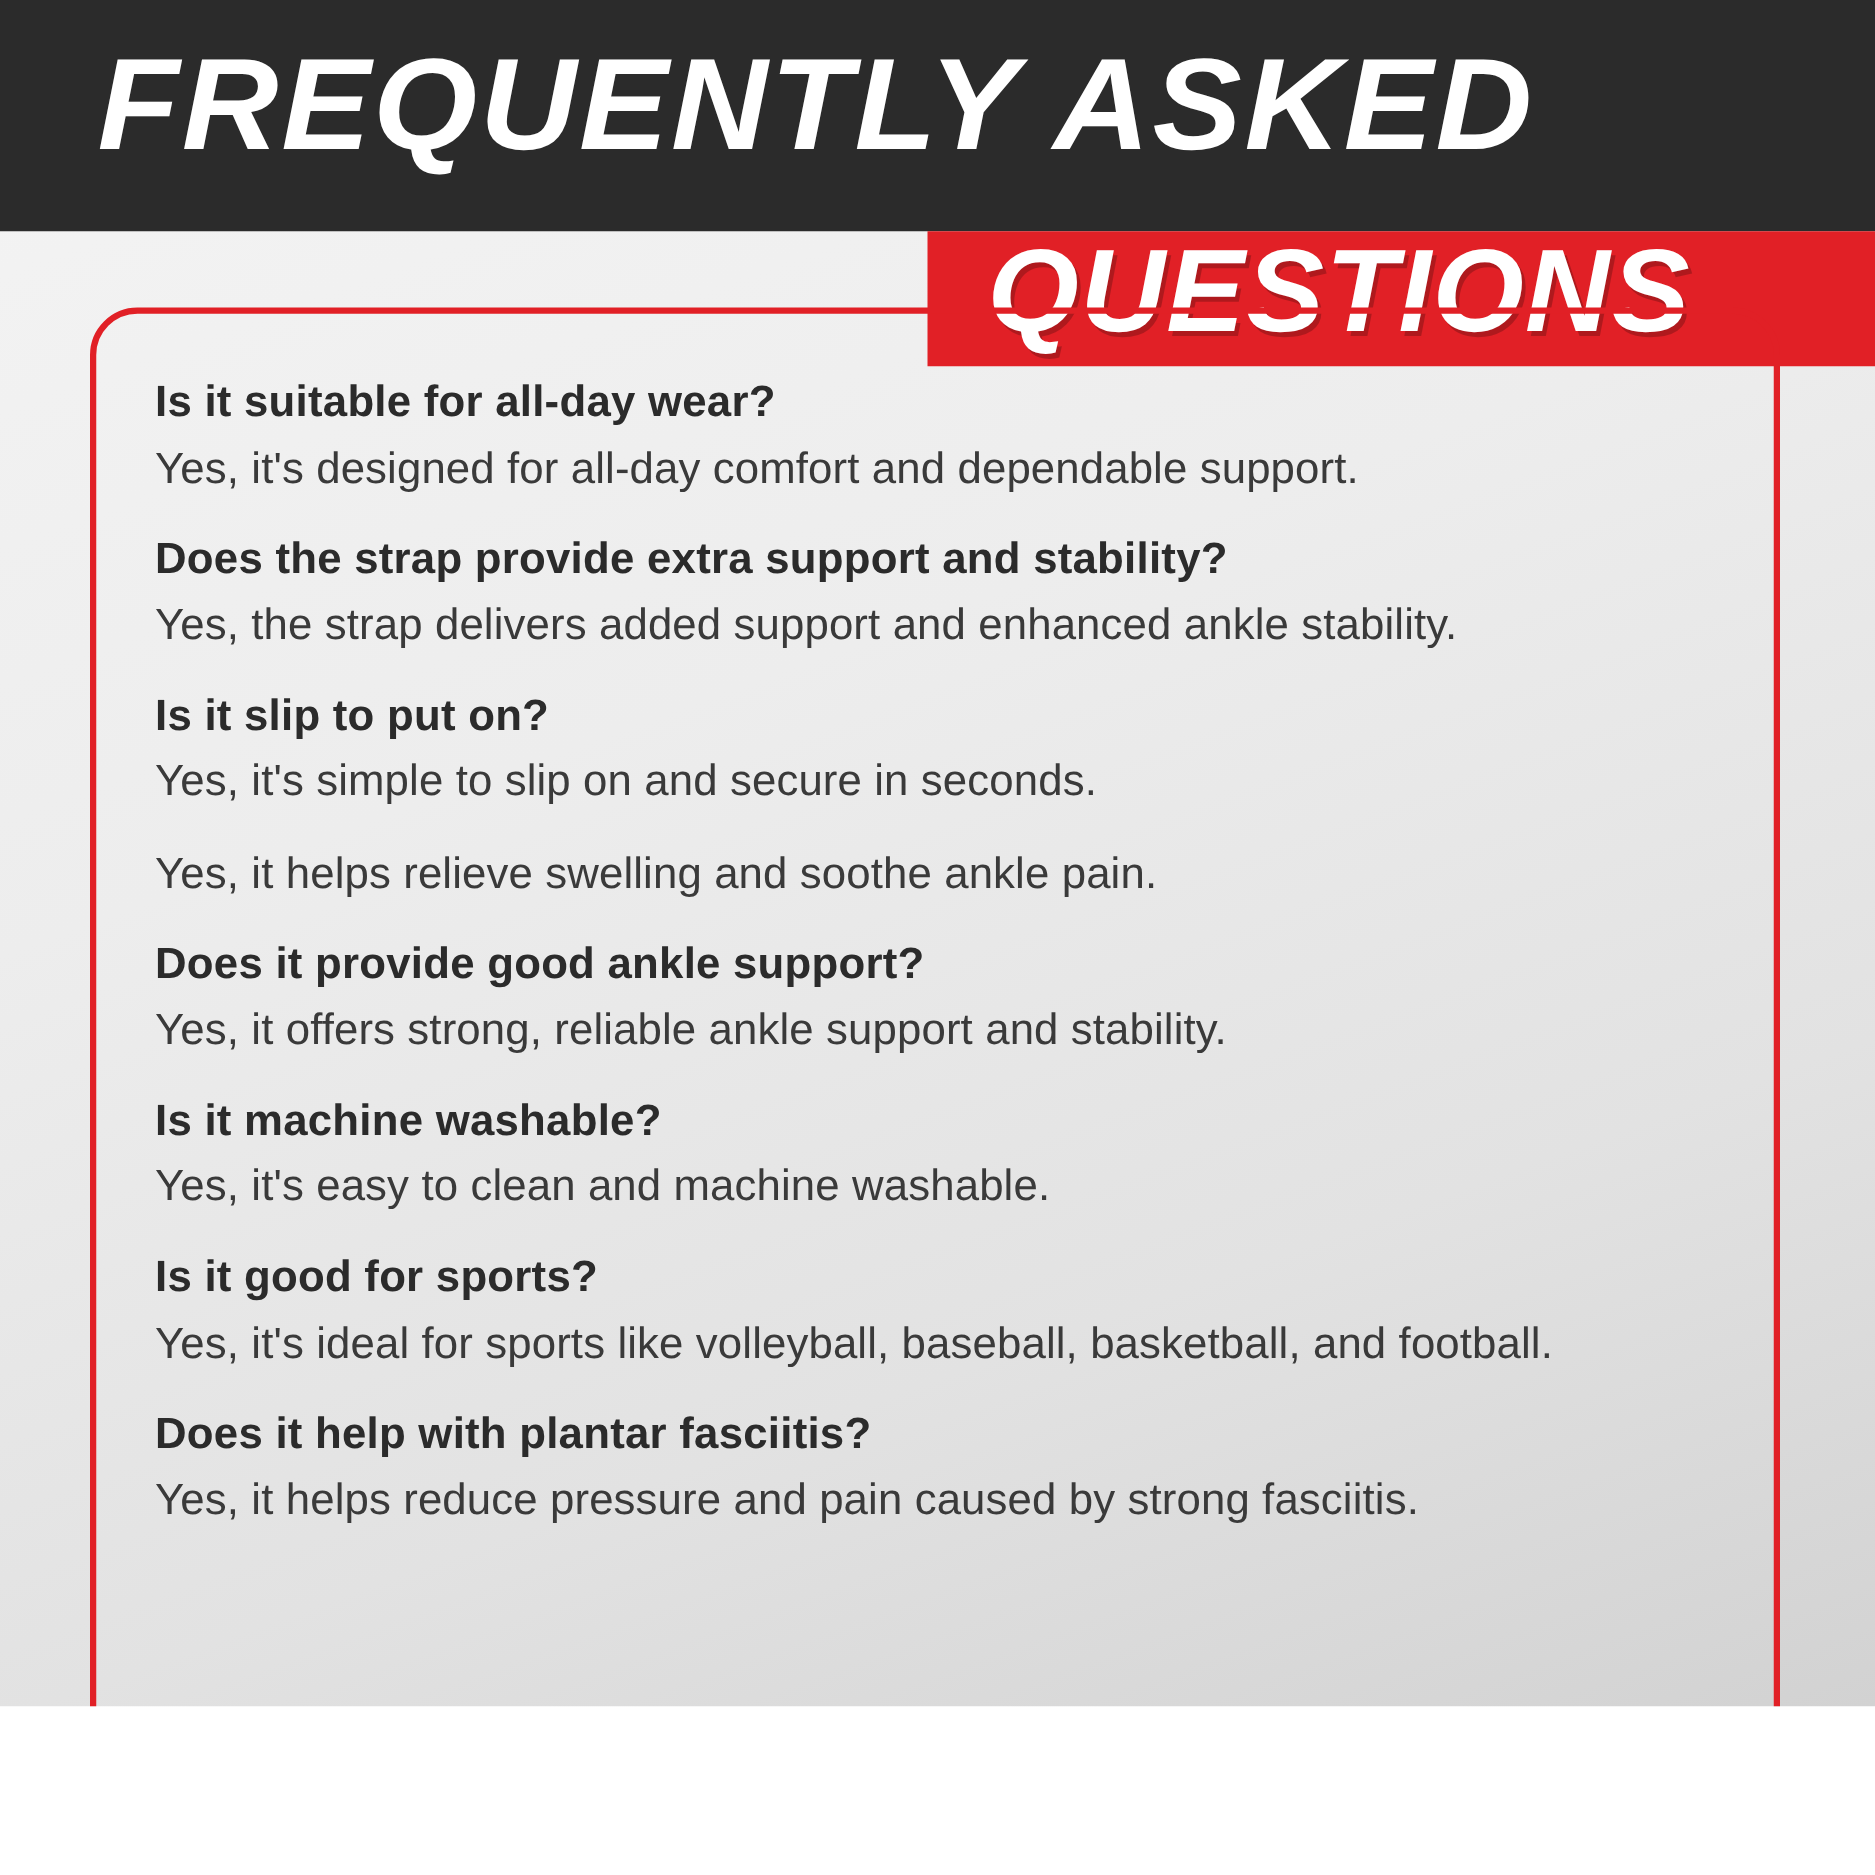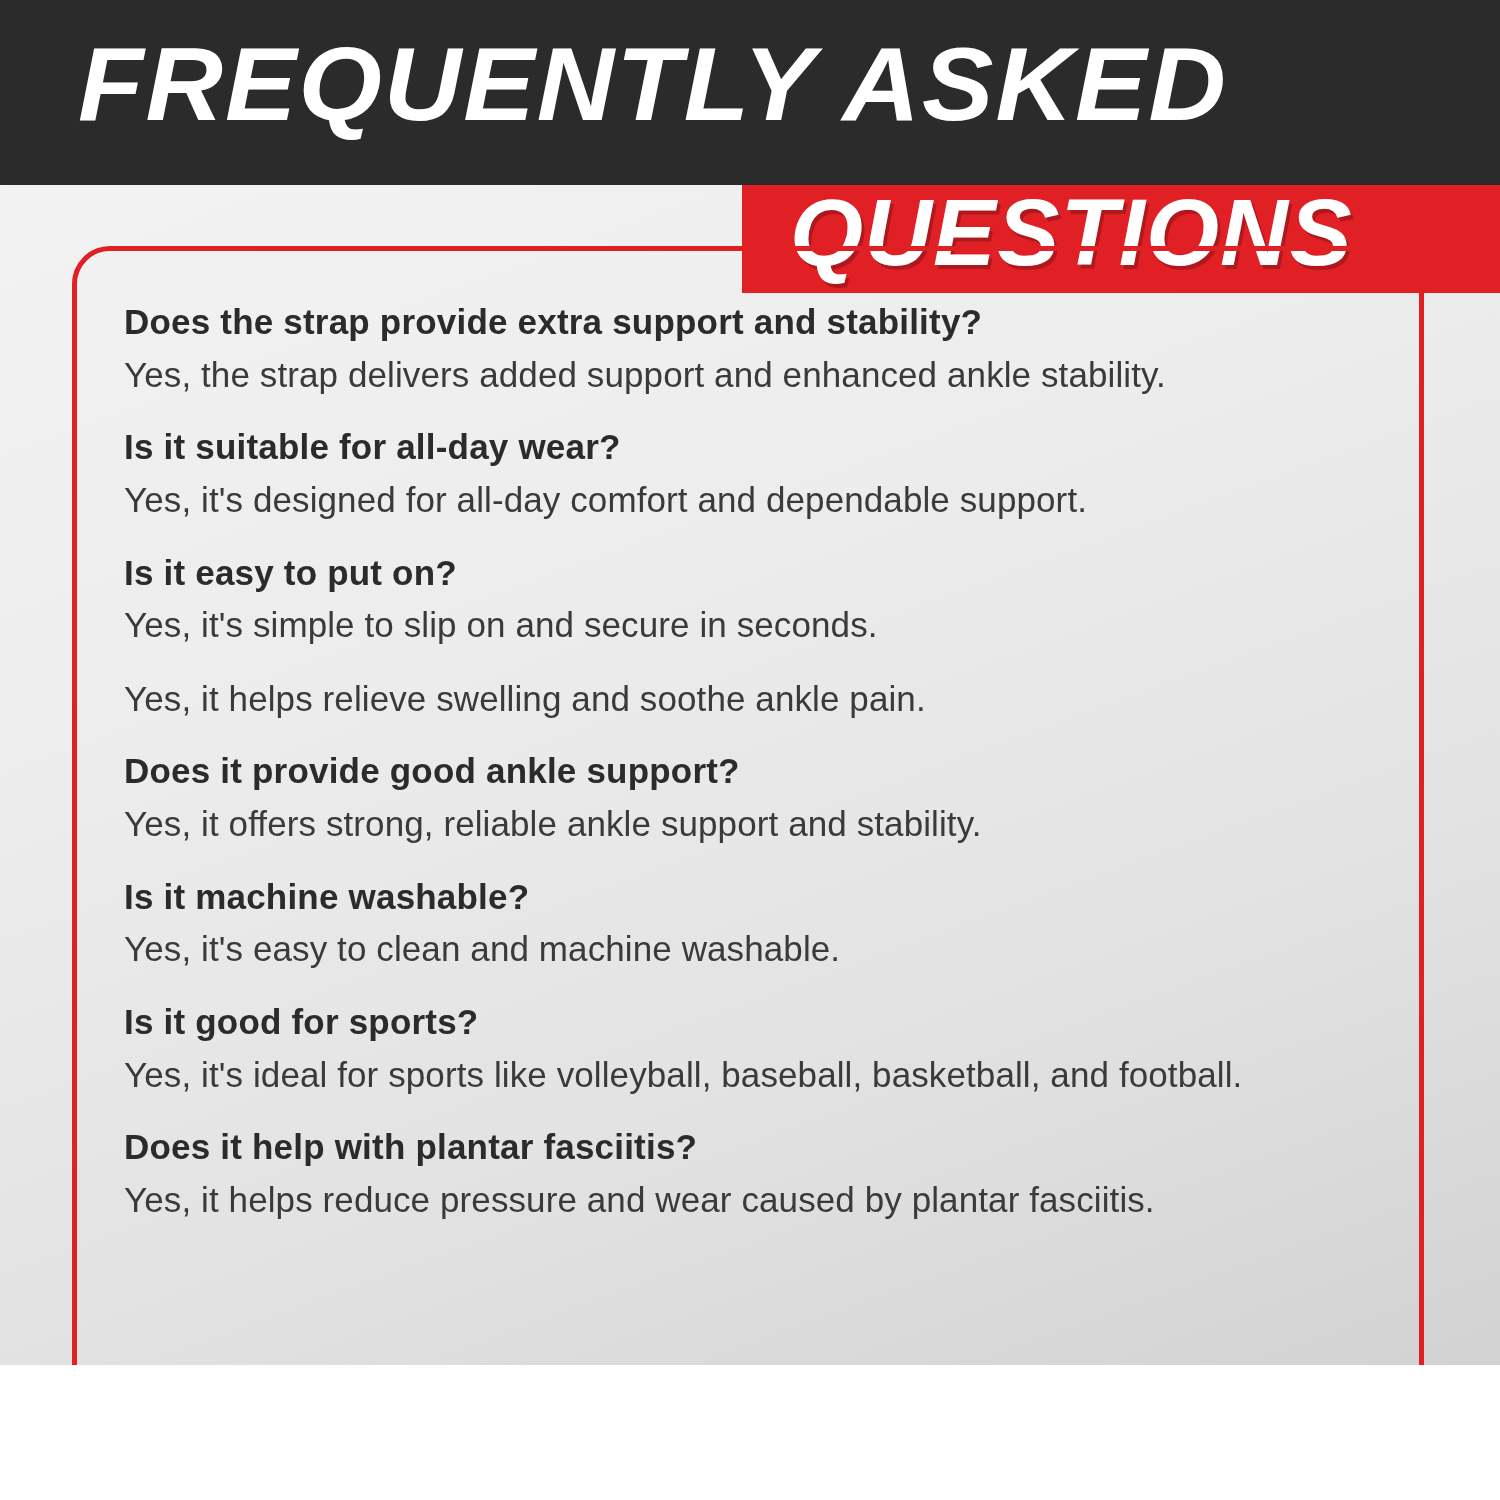--- a/index.html
+++ b/index.html
@@ -125,31 +125,31 @@
 
   <div class="questions-banner"></div>
 
   <div class="title-sub">QUESTIONS</div>
 
   <div class="faq-panel"></div>
 
   <div class="faq-list">
 
     <div class="faq-item">
+      <div class="faq-q">Is it suitable for all-day wear?</div>
+      <div class="faq-a">Yes, it's designed for all-day comfort and dependable support.</div>
+    </div>
+
+    <div class="faq-item">
       <div class="faq-q">Does the strap provide extra support and stability?</div>
       <div class="faq-a">Yes, the strap delivers added support and enhanced ankle stability.</div>
     </div>
 
     <div class="faq-item">
-      <div class="faq-q">Is it suitable for all-day wear?</div>
-      <div class="faq-a">Yes, it's designed for all-day comfort and dependable support.</div>
-    </div>
-
-    <div class="faq-item">
-      <div class="faq-q">Is it easy to put on?</div>
+      <div class="faq-q">Is it slip to put on?</div>
       <div class="faq-a">Yes, it's simple to slip on and secure in seconds.</div>
     </div>
 
     <div class="faq-item">
       <div class="faq-a">Yes, it helps relieve swelling and soothe ankle pain.</div>
     </div>
 
     <div class="faq-item">
       <div class="faq-q">Does it provide good ankle support?</div>
       <div class="faq-a">Yes, it offers strong, reliable ankle support and stability.</div>
@@ -160,17 +160,17 @@
       <div class="faq-a">Yes, it's easy to clean and machine washable.</div>
     </div>
 
     <div class="faq-item">
       <div class="faq-q">Is it good for sports?</div>
       <div class="faq-a">Yes, it's ideal for sports like volleyball, baseball, basketball, and football.</div>
     </div>
 
     <div class="faq-item">
       <div class="faq-q">Does it help with plantar fasciitis?</div>
-      <div class="faq-a">Yes, it helps reduce pressure and wear caused by plantar fasciitis.</div>
+      <div class="faq-a">Yes, it helps reduce pressure and pain caused by strong fasciitis.</div>
     </div>
 
   </div>
 </div>
 
 </body></html>

